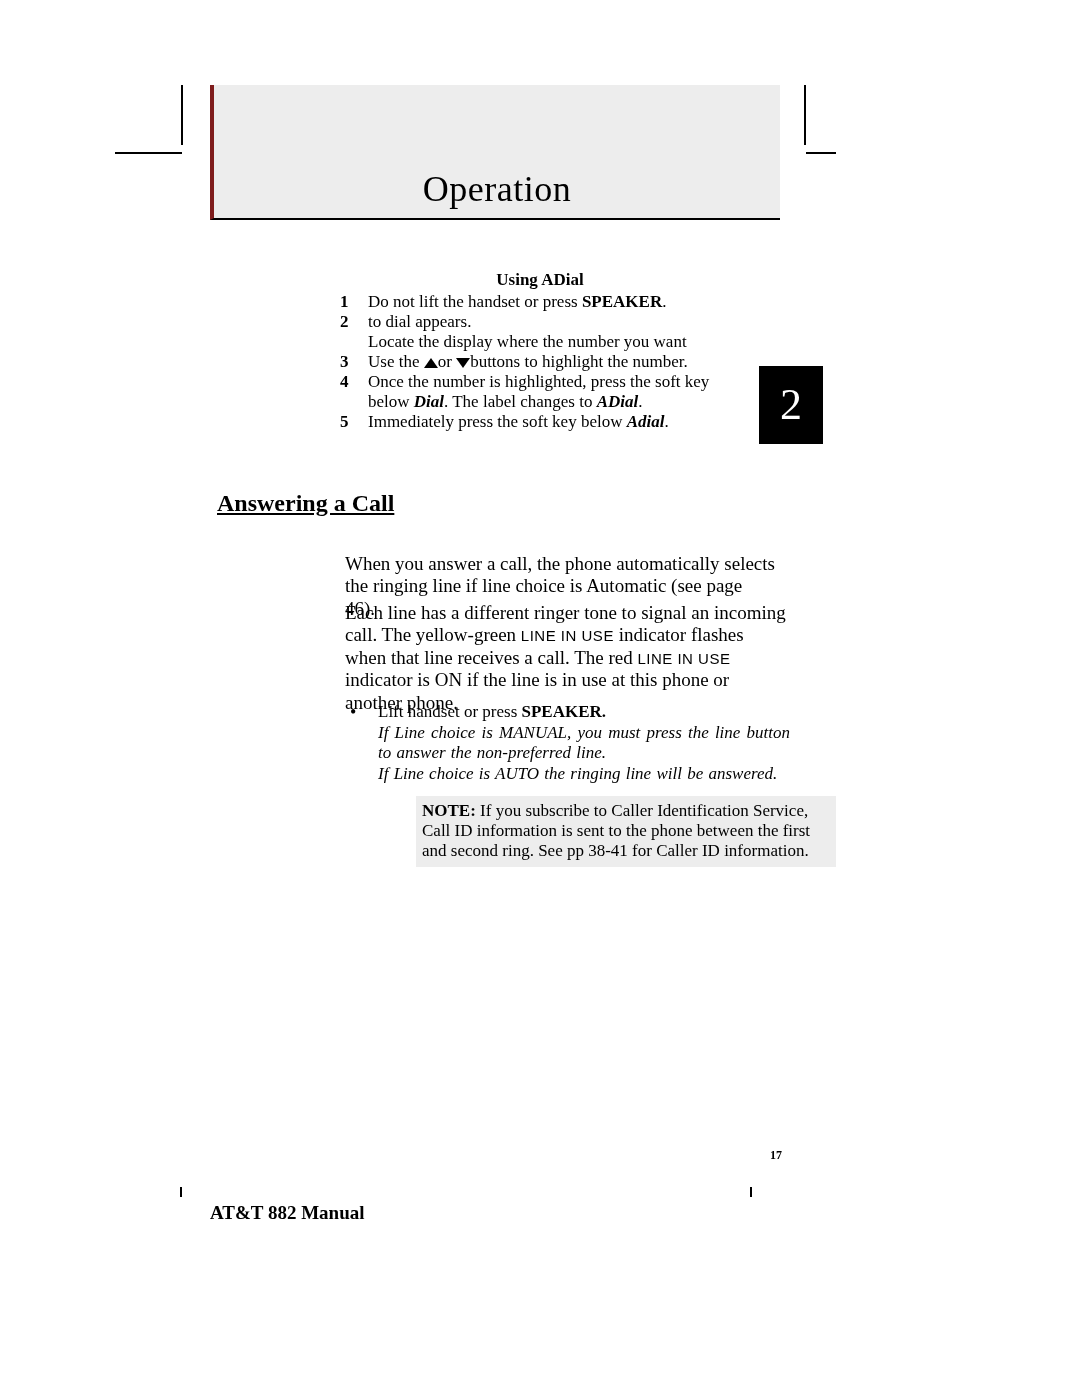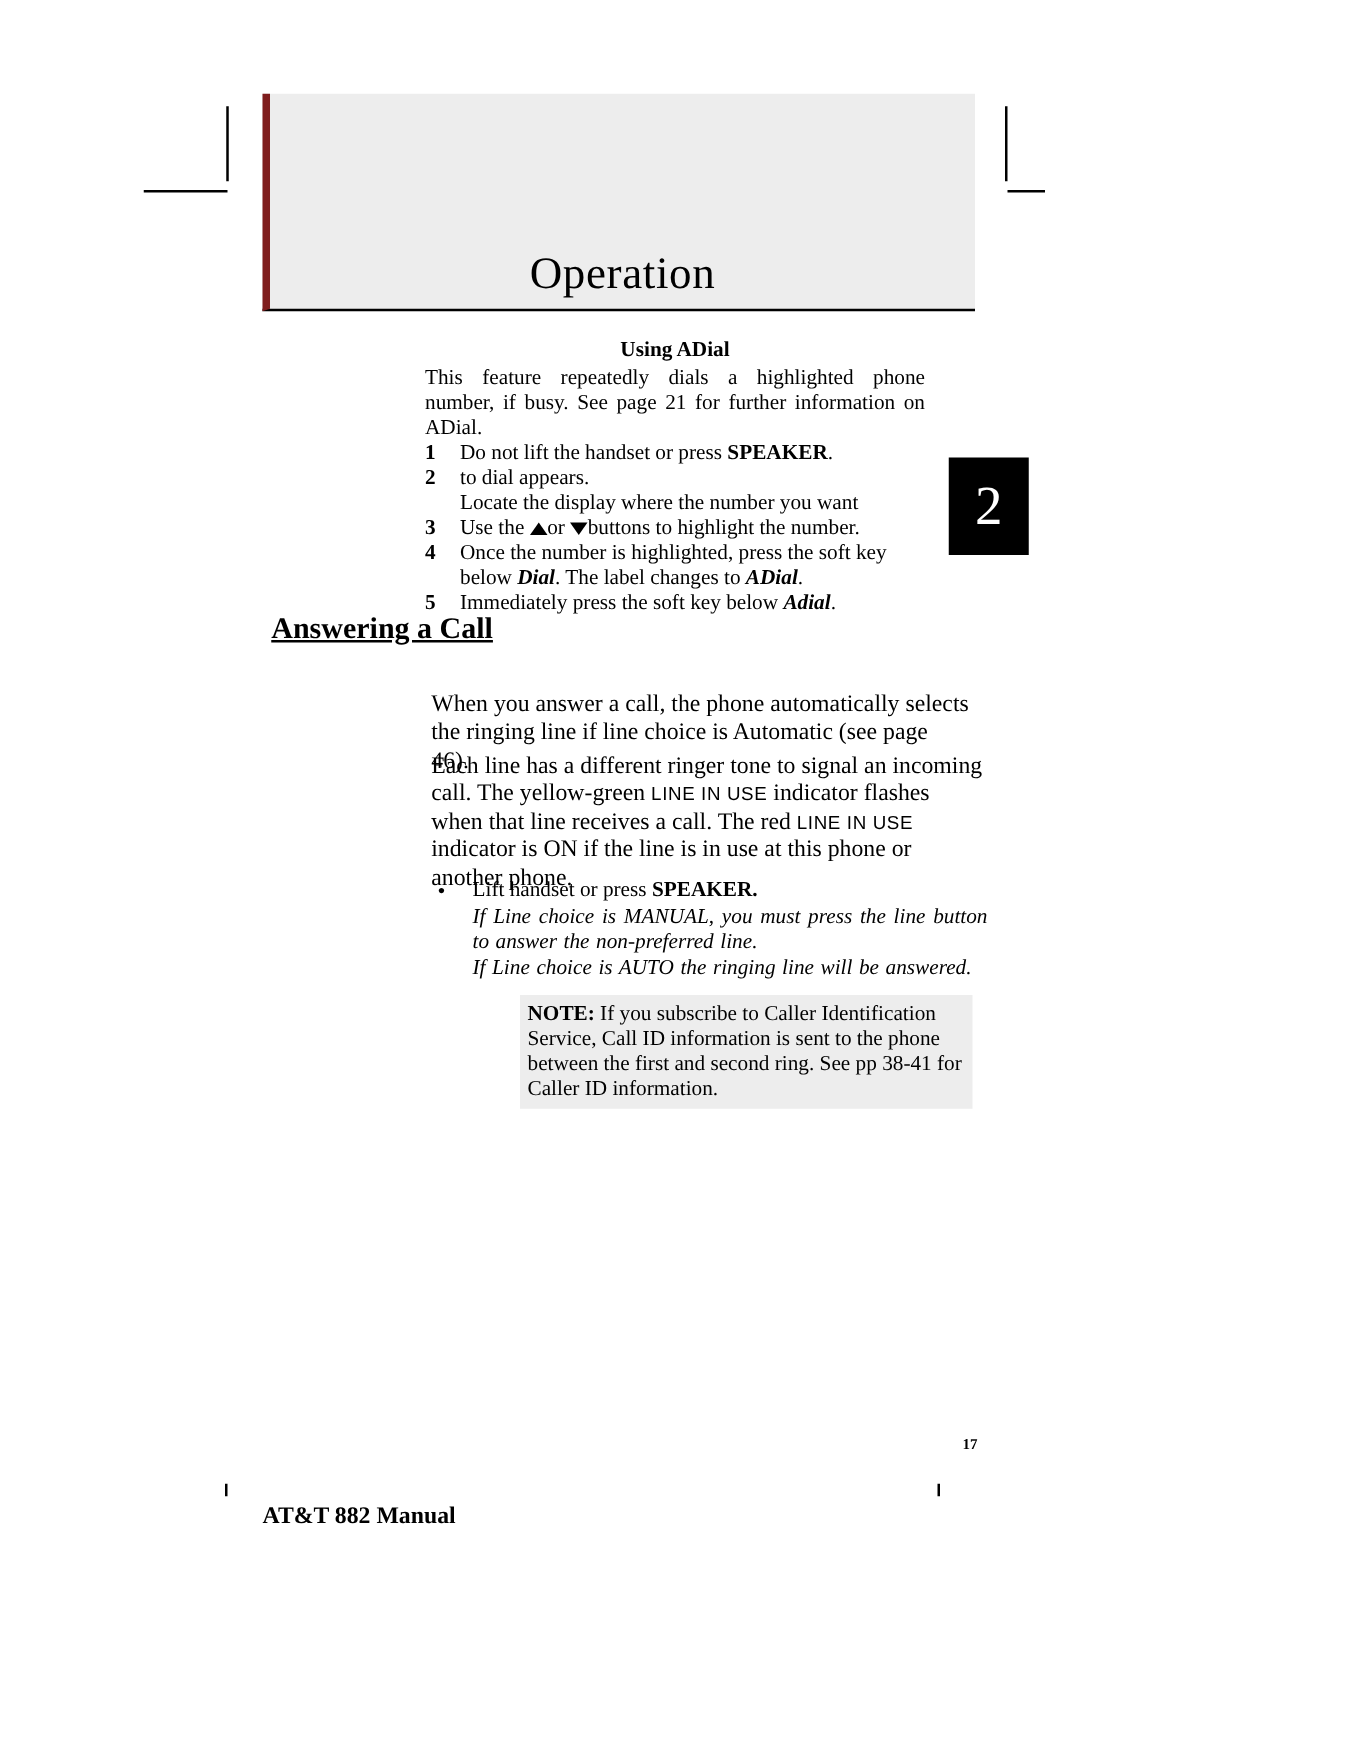--- a/index.html
+++ b/index.html
@@ -10,25 +10,25 @@
     width: 1080px;
     height: 1397px;
     position: relative;
     color: #000;
   }
 
   
   .header-box {
     position: absolute;
     left: 210px;
-    top: 75px;
+    top: 85px;
     width: 570px;
-    height: 174px;
+    height: 135px;
     background: #ededed;
-    border-left: 6px solid #7f1d1d;
+    border-left: 4px solid #7f1d1d;
     border-bottom: 2px solid #000;
     box-sizing: border-box;
   }
   .header-title {
     position: absolute;
     left: 50%;
     transform: translateX(-50%);
     bottom: 8px;
     font-size: 36px;
     font-weight: 400;
@@ -174,21 +174,21 @@
   .bullet-italic {
     font-style: italic;
     text-align: justify;
     word-spacing: 1px;
   }
 
   .note-box {
     position: absolute;
     left: 416px;
     top: 796px;
-    width: 362px;
+    width: 420px;
     background: #ededed;
     padding: 5px 6px 6px 6px;
     font-size: 17px;
     line-height: 1.18;
     box-sizing: border-box;
   }
 
   
   .page-number {
     position: absolute;
@@ -233,21 +233,20 @@
 <div class="crop-top-right-h"></div>
 
 <div class="header-box">
   <div class="header-title">Operation</div>
 </div>
 
 <div class="chapter-tab">2</div>
 
 <div class="adial-block">
   <div class="adial-heading">Using ADial</div>
-  <div class="adial-intro">This feature repeatedly dials a highlighted phone number, if busy.  See page 21 for further information on ADial.</div>
   <div class="steps">
 
     <div class="step-row">
       <div class="step-num">1</div>
       <div class="step-txt">
         <span>Do not lift the handset or press </span><b>SPEAKER</b><span>.</span>
       </div>
     </div>
 
     <div class="step-row">

